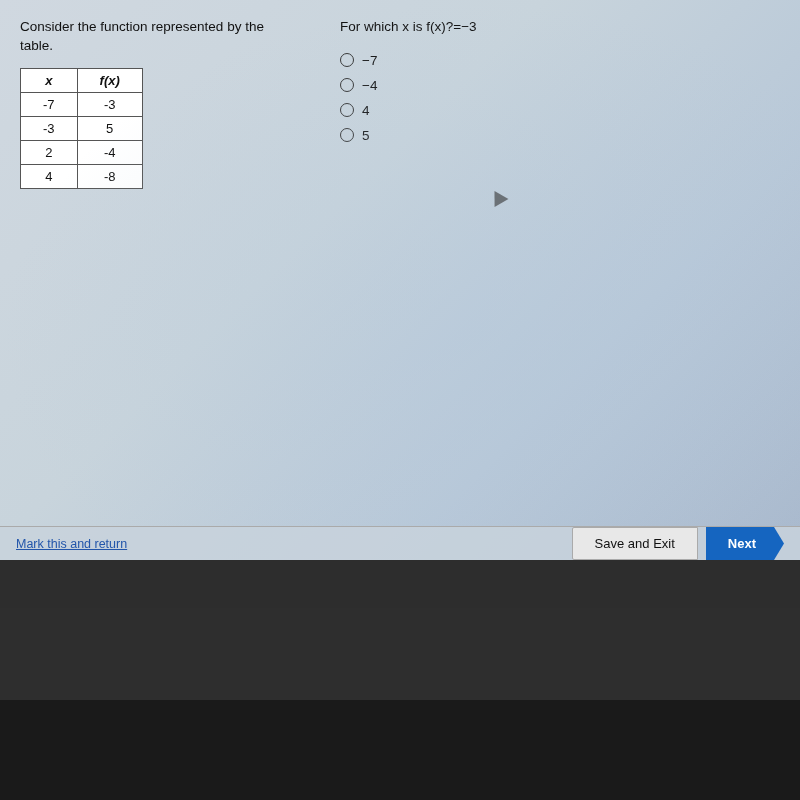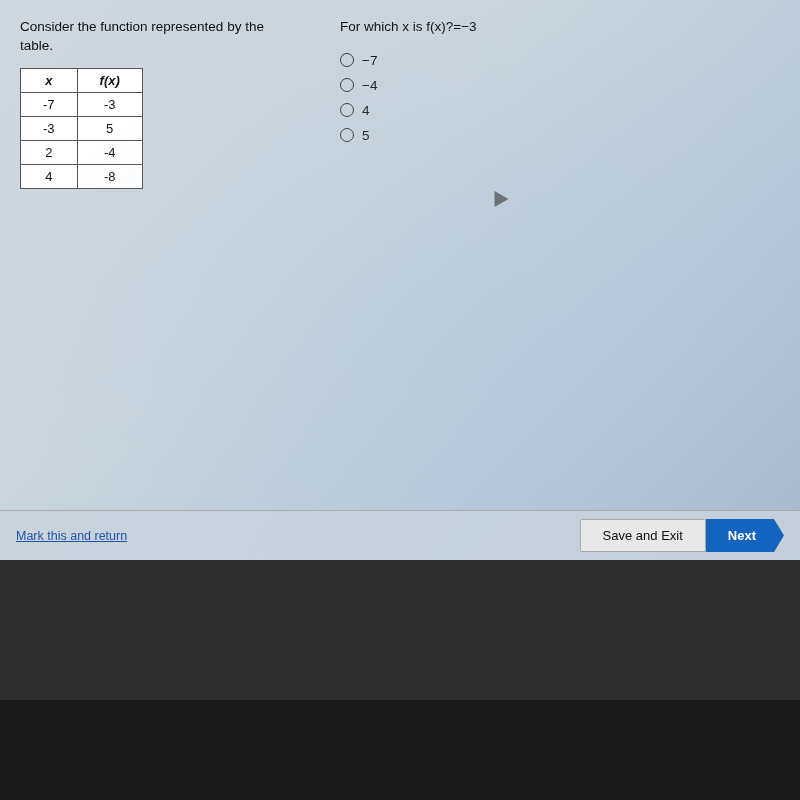--- a/index.html
+++ b/index.html
@@ -104,39 +104,39 @@
       background: transparent;
       flex-shrink: 0;
     }
 
     
     .bottom-bar {
       position: absolute;
       bottom: 0;
       left: 0;
       right: 0;
-      height: 50px;
+      height: 34px;
       background: rgba(200, 210, 220, 0.85);
       display: flex;
       align-items: center;
       justify-content: space-between;
       padding: 0 16px;
       border-top: 1px solid #aaa;
     }
 
     .mark-link {
       color: #2255aa;
       font-size: 12.5px;
       text-decoration: underline;
       cursor: pointer;
     }
 
     .button-group {
       display: flex;
-      gap: 0;
+      gap: 8px;
     }
 
     .save-exit-btn {
       background: #e8e8e8;
       border: 1px solid #aaa;
       padding: 8px 22px;
       font-size: 13px;
       color: #111;
       cursor: pointer;
       border-radius: 2px 0 0 2px;

